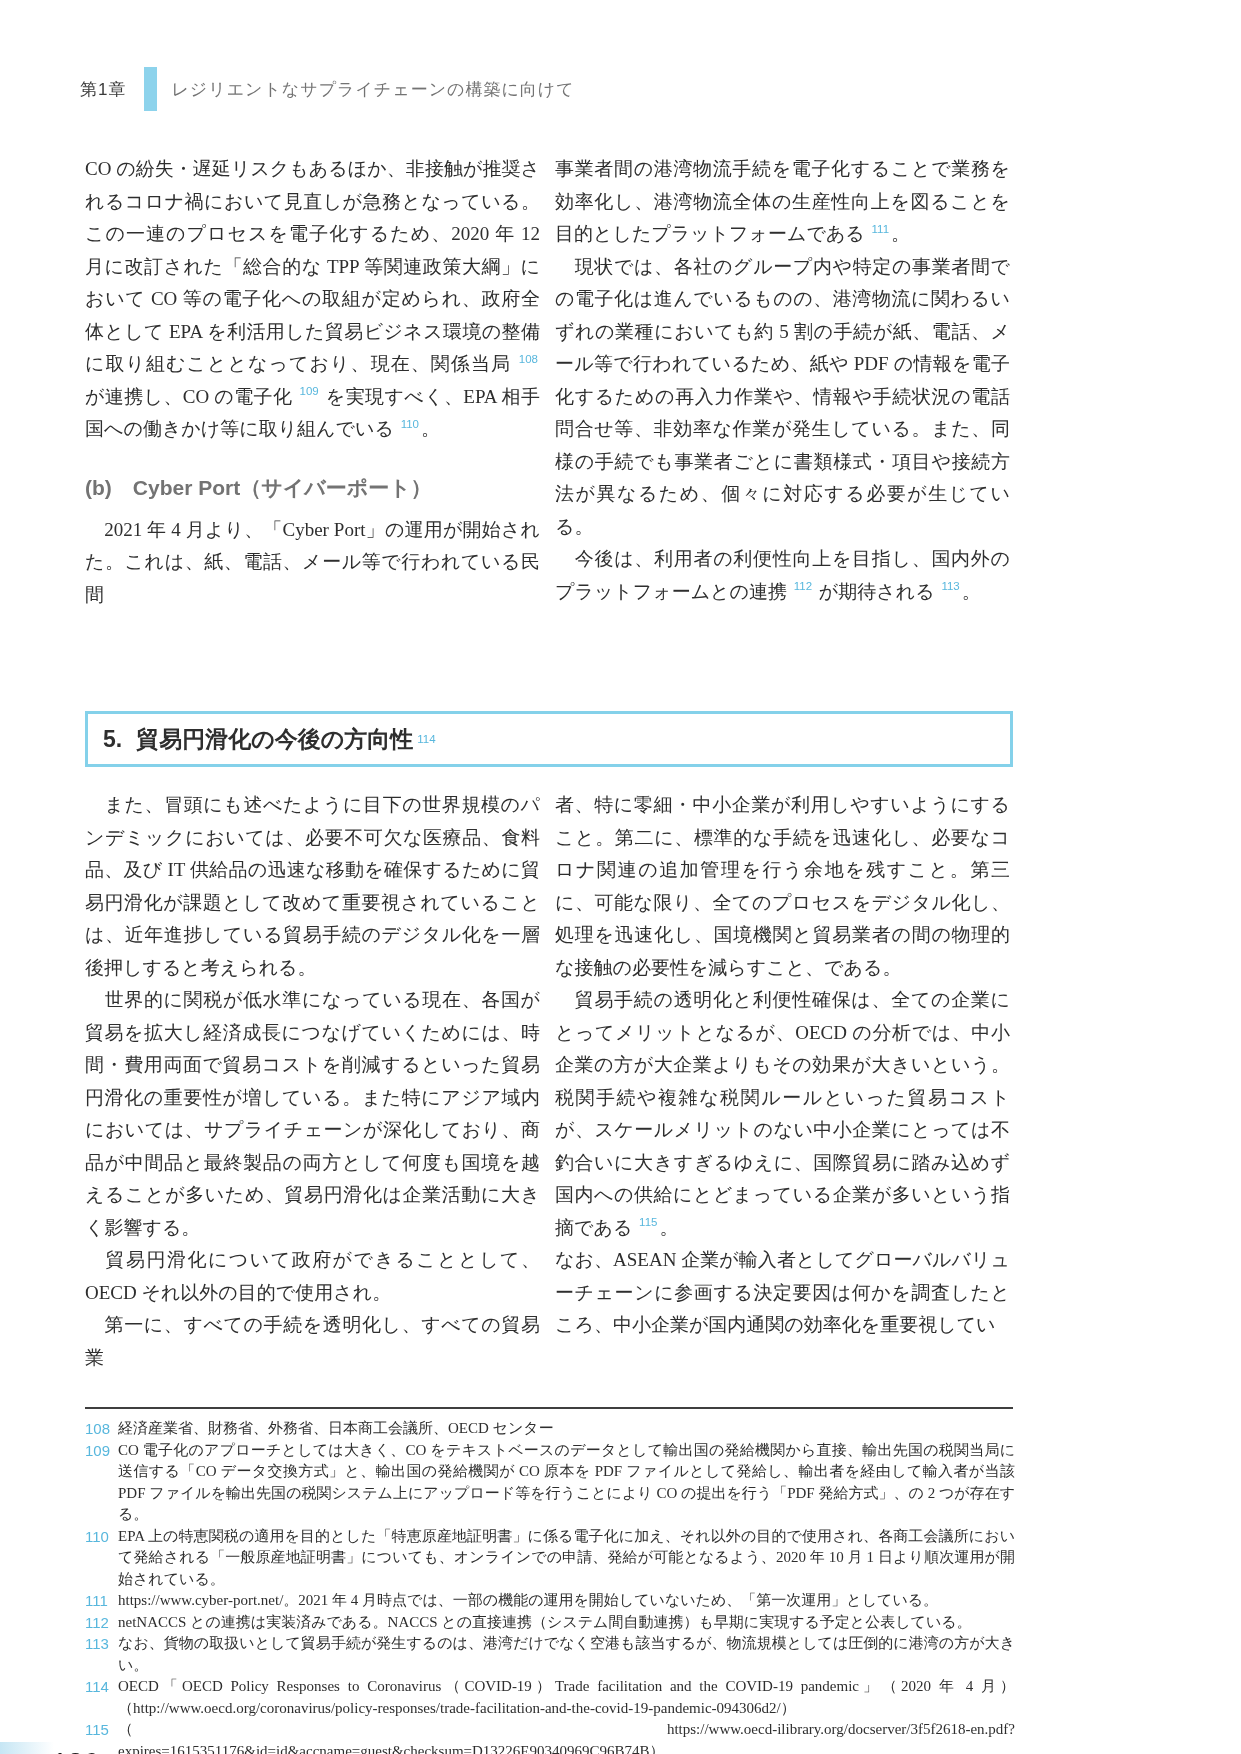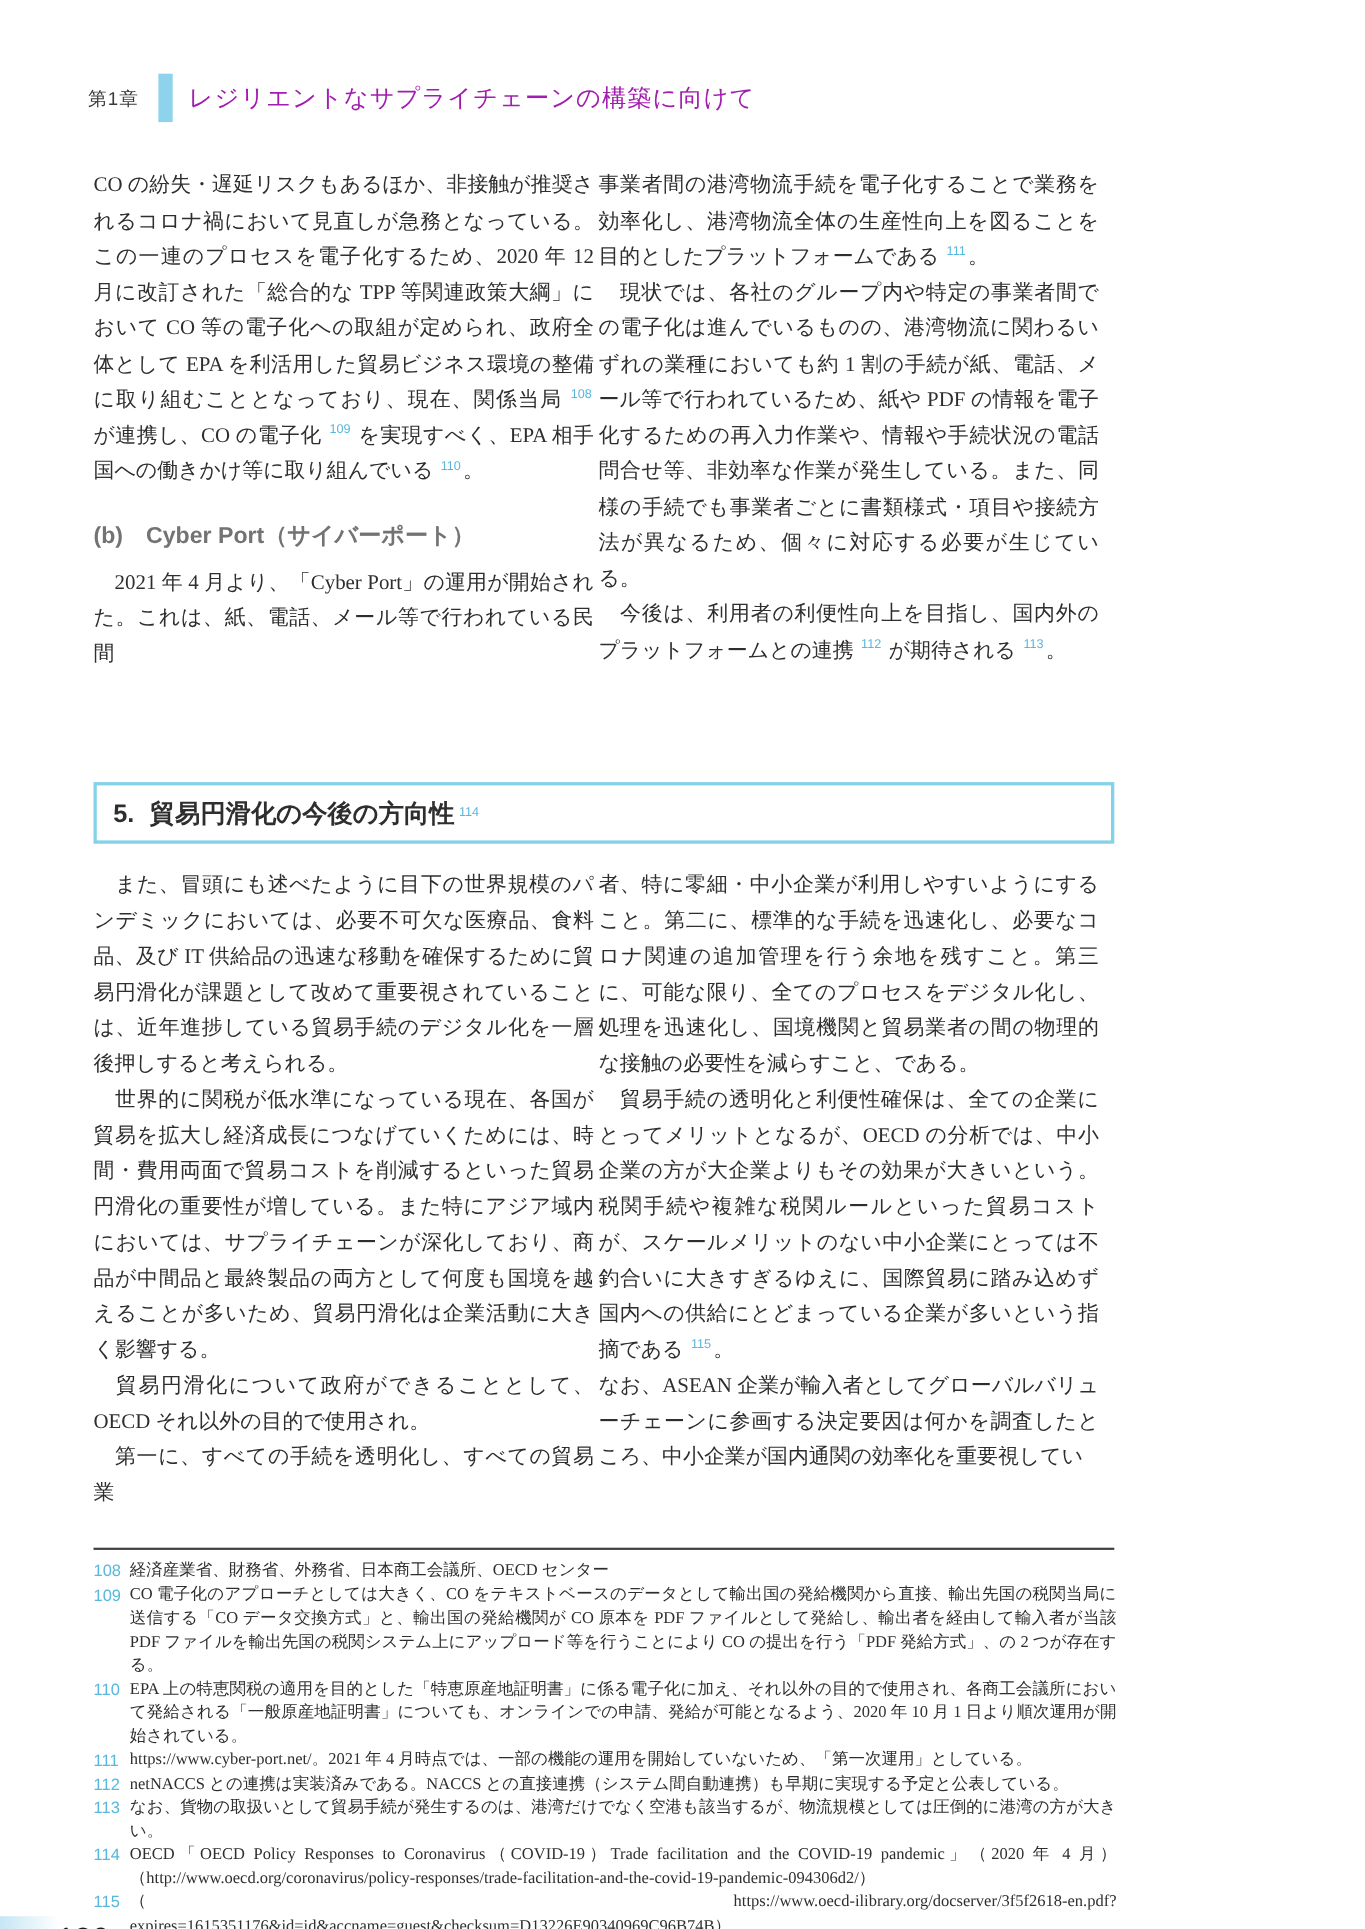--- a/index.html
+++ b/index.html
@@ -9,23 +9,23 @@
     background:#ffffff;
     overflow:hidden;
     font-family:"Liberation Serif","DejaVu Serif",serif;
     color:#2e2e2e;
     margin-top:47px;
   }
   
   .hdr{position:absolute;top:20px;left:80px;display:flex;align-items:center;height:44px;}
   .chap-label{font-family:"Liberation Sans","DejaVu Sans",sans-serif;font-size:17px;color:#3a3a3a;letter-spacing:1px;}
   .chap-bar{display:inline-block;width:13px;height:44px;background:#8dd3ec;margin:0 14px 0 18px;}
-  .chap-title{font-family:Liberation Mono, monospace;font-size:22px;color:#a21caf;letter-spacing:1px;}
+  .chap-title{font-family:Liberation Mono, monospace;font-size:17px;color:#737373;letter-spacing:1px;}
   
-  .block{position:absolute;left:85px;width:928px;display:flex;gap:4px;}
+  .block{position:absolute;left:85px;width:928px;display:flex;gap:15px;}
   .block1{top:106px;}
   .block2{top:742px;}
   .col{width:455px;}
   .body-p{margin:0;font-size:19px;line-height:32.5px;text-align:justify;}
   .subhead{
     font-family:"Liberation Sans","DejaVu Sans",sans-serif;
     font-size:21px;font-weight:bold;color:#737373;
     margin:27px 0 11px 0;line-height:30px;
   }
   sup.fn-ref{
@@ -79,21 +79,21 @@
   </div>
 
   <div class="block block1">
     <div class="col">
       <p class="body-p">CO の紛失・遅延リスクもあるほか、非接触が推奨されるコロナ禍において見直しが急務となっている。この一連のプロセスを電子化するため、2020 年 12 月に改訂された「総合的な TPP 等関連政策大綱」において CO 等の電子化への取組が定められ、政府全体として EPA を利活用した貿易ビジネス環境の整備に取り組むこととなっており、現在、関係当局 <sup class="fn-ref">108</sup> が連携し、CO の電子化 <sup class="fn-ref">109</sup> を実現すべく、EPA 相手国への働きかけ等に取り組んでいる <sup class="fn-ref">110</sup>。</p>
       <div class="subhead">(b)　Cyber Port（サイバーポート）</div>
       <p class="body-p">　2021 年 4 月より、「Cyber Port」の運用が開始された。これは、紙、電話、メール等で行われている民間</p>
     </div>
     <div class="col">
       <p class="body-p">事業者間の港湾物流手続を電子化することで業務を効率化し、港湾物流全体の生産性向上を図ることを目的としたプラットフォームである <sup class="fn-ref">111</sup>。</p>
-      <p class="body-p">　現状では、各社のグループ内や特定の事業者間での電子化は進んでいるものの、港湾物流に関わるいずれの業種においても約 1 割の手続が紙、電話、メール等で行われているため、紙や PDF の情報を電子化するための再入力作業や、情報や手続状況の電話問合せ等、非効率な作業が発生している。また、同様の手続でも事業者ごとに書類様式・項目や接続方法が異なるため、個々に対応する必要が生じている。</p>
+      <p class="body-p">　現状では、各社のグループ内や特定の事業者間での電子化は進んでいるものの、港湾物流に関わるいずれの業種においても約 5 割の手続が紙、電話、メール等で行われているため、紙や PDF の情報を電子化するための再入力作業や、情報や手続状況の電話問合せ等、非効率な作業が発生している。また、同様の手続でも事業者ごとに書類様式・項目や接続方法が異なるため、個々に対応する必要が生じている。</p>
       <p class="body-p">　今後は、利用者の利便性向上を目指し、国内外のプラットフォームとの連携 <sup class="fn-ref">112</sup> が期待される <sup class="fn-ref">113</sup>。</p>
     </div>
   </div>
 
   <div class="section-box">
     <span class="sec-num">5.</span>
     <span class="sec-title">貿易円滑化の今後の方向性</span>
     <sup class="fn-ref">114</sup>
   </div>
 

